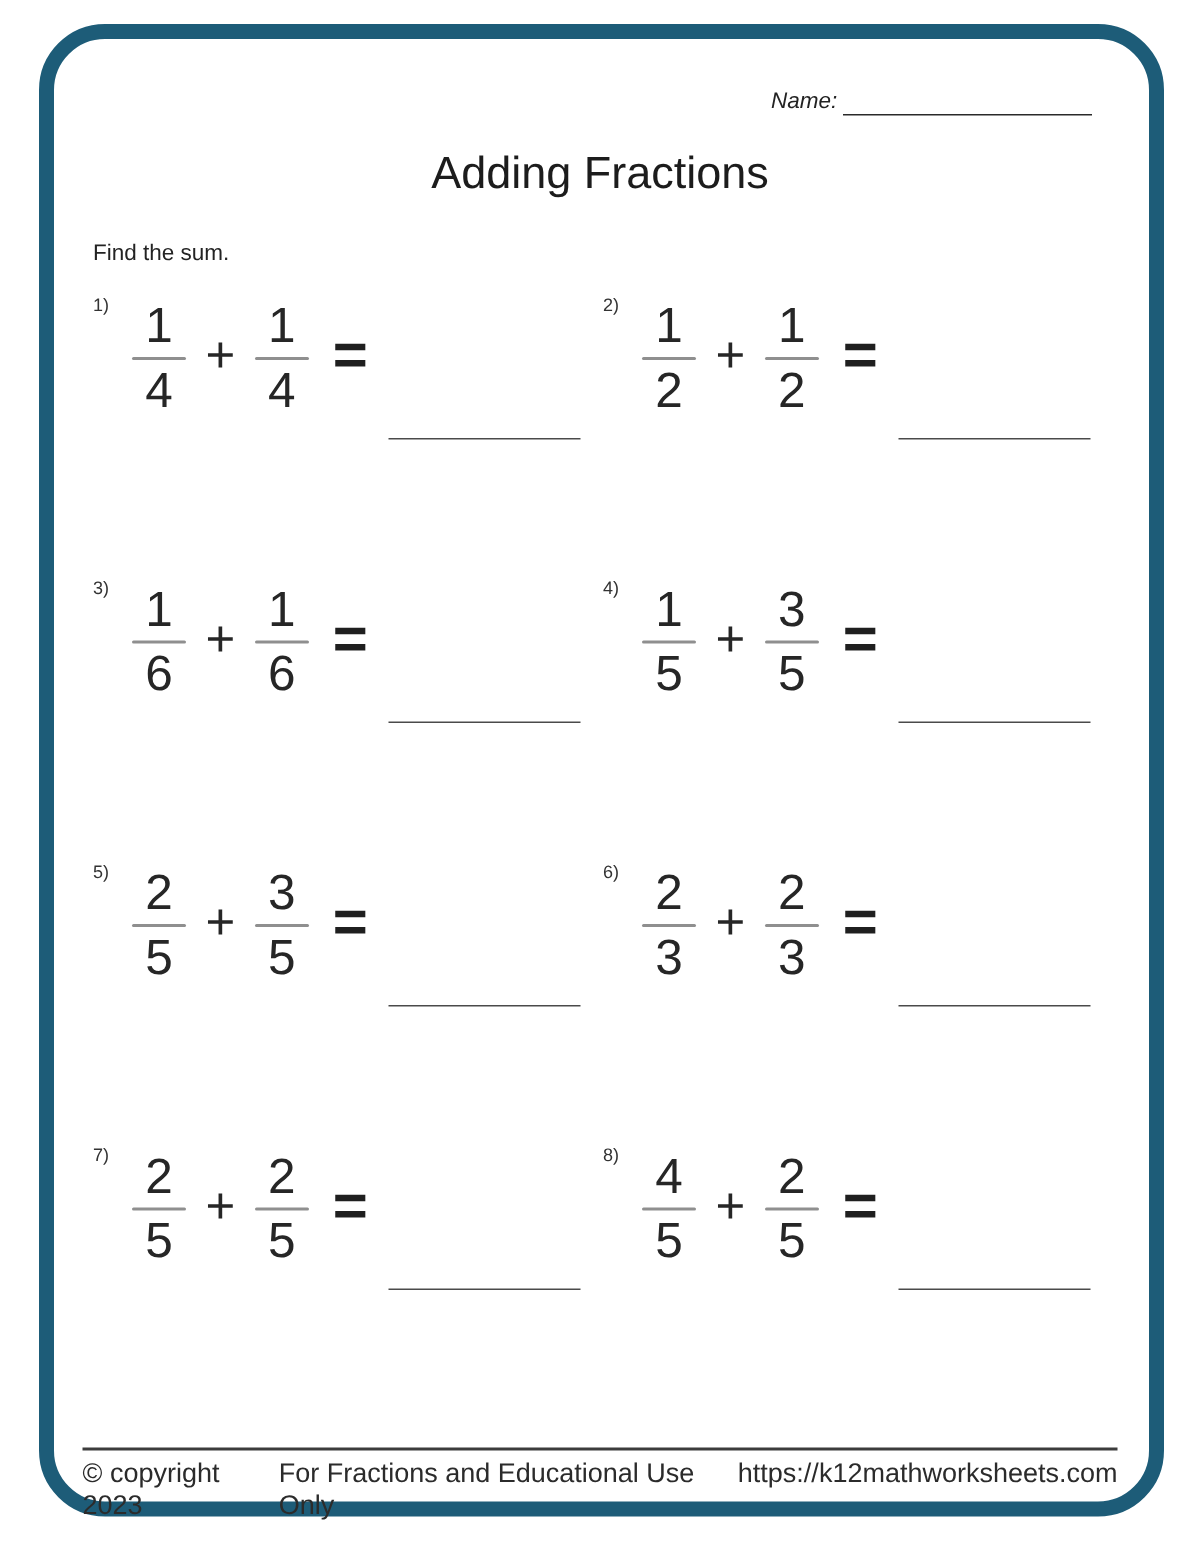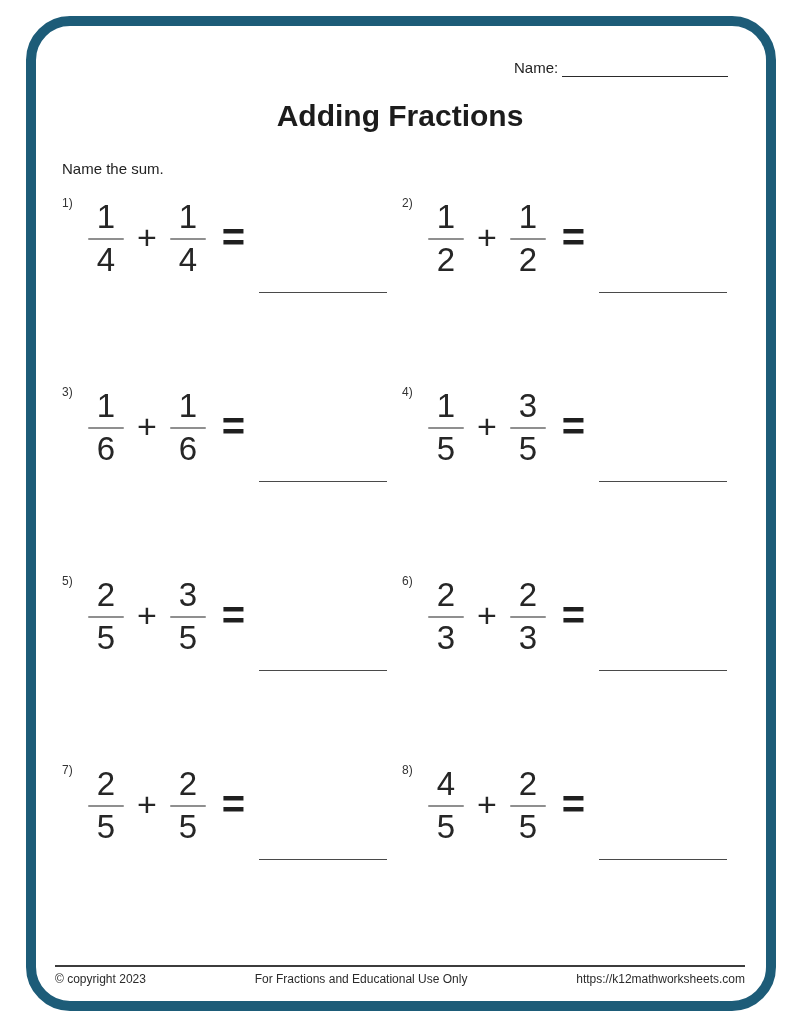--- a/index.html
+++ b/index.html
@@ -33,37 +33,37 @@
 
   .name-row {
     position: absolute;
     top: 59px;
     left: 514px;
     display: flex;
     align-items: flex-end;
     font-size: 15px;
     color: var(--text);
   }
-  .name-label { padding-bottom: 1px; }
+  .name-label { padding-bottom: 1px; font-style: italic; }
   .name-line {
     display: inline-block;
     width: 166px;
     height: 16px;
     margin-left: 4px;
     border-bottom: 1.6px solid #2a2a2a;
   }
 
   .page-title {
     position: absolute;
     top: 99px;
     left: 0;
     width: 100%;
     text-align: center;
     font-size: 30px;
-    font-weight: bold;
+    font-weight: normal;
     color: #1c1c1c;
   }
 
   .instruction {
     position: absolute;
     top: 160px;
     left: 62px;
     font-size: 15px;
   }
 
@@ -135,37 +135,37 @@
     border-top: 2px solid #3c3c3c;
   }
   .footer-row {
     position: absolute;
     left: 55px;
     top: 972px;
     width: 690px;
     display: flex;
     justify-content: space-between;
     align-items: baseline;
-    font-size: 12px;
+    font-size: 18px;
     color: var(--footer-text);
   }
 </style>
 </head>
 <body>
 
 <div class="sheet-border"></div>
 
 <div class="name-row">
   <span class="name-label">Name:</span>
   <span class="name-line"></span>
 </div>
 
 <div class="page-title">Adding Fractions</div>
 
-<div class="instruction">Name the sum.</div>
+<div class="instruction">Find the sum.</div>
 
 <div class="problems-grid" id="problems">
   <div class="problem">
     <span class="pnum">1)</span>
     <div class="expr">
       <div class="fraction">
         <span class="fnum">1</span>
         <span class="fbar"></span>
         <span class="fden">4</span>
       </div>

